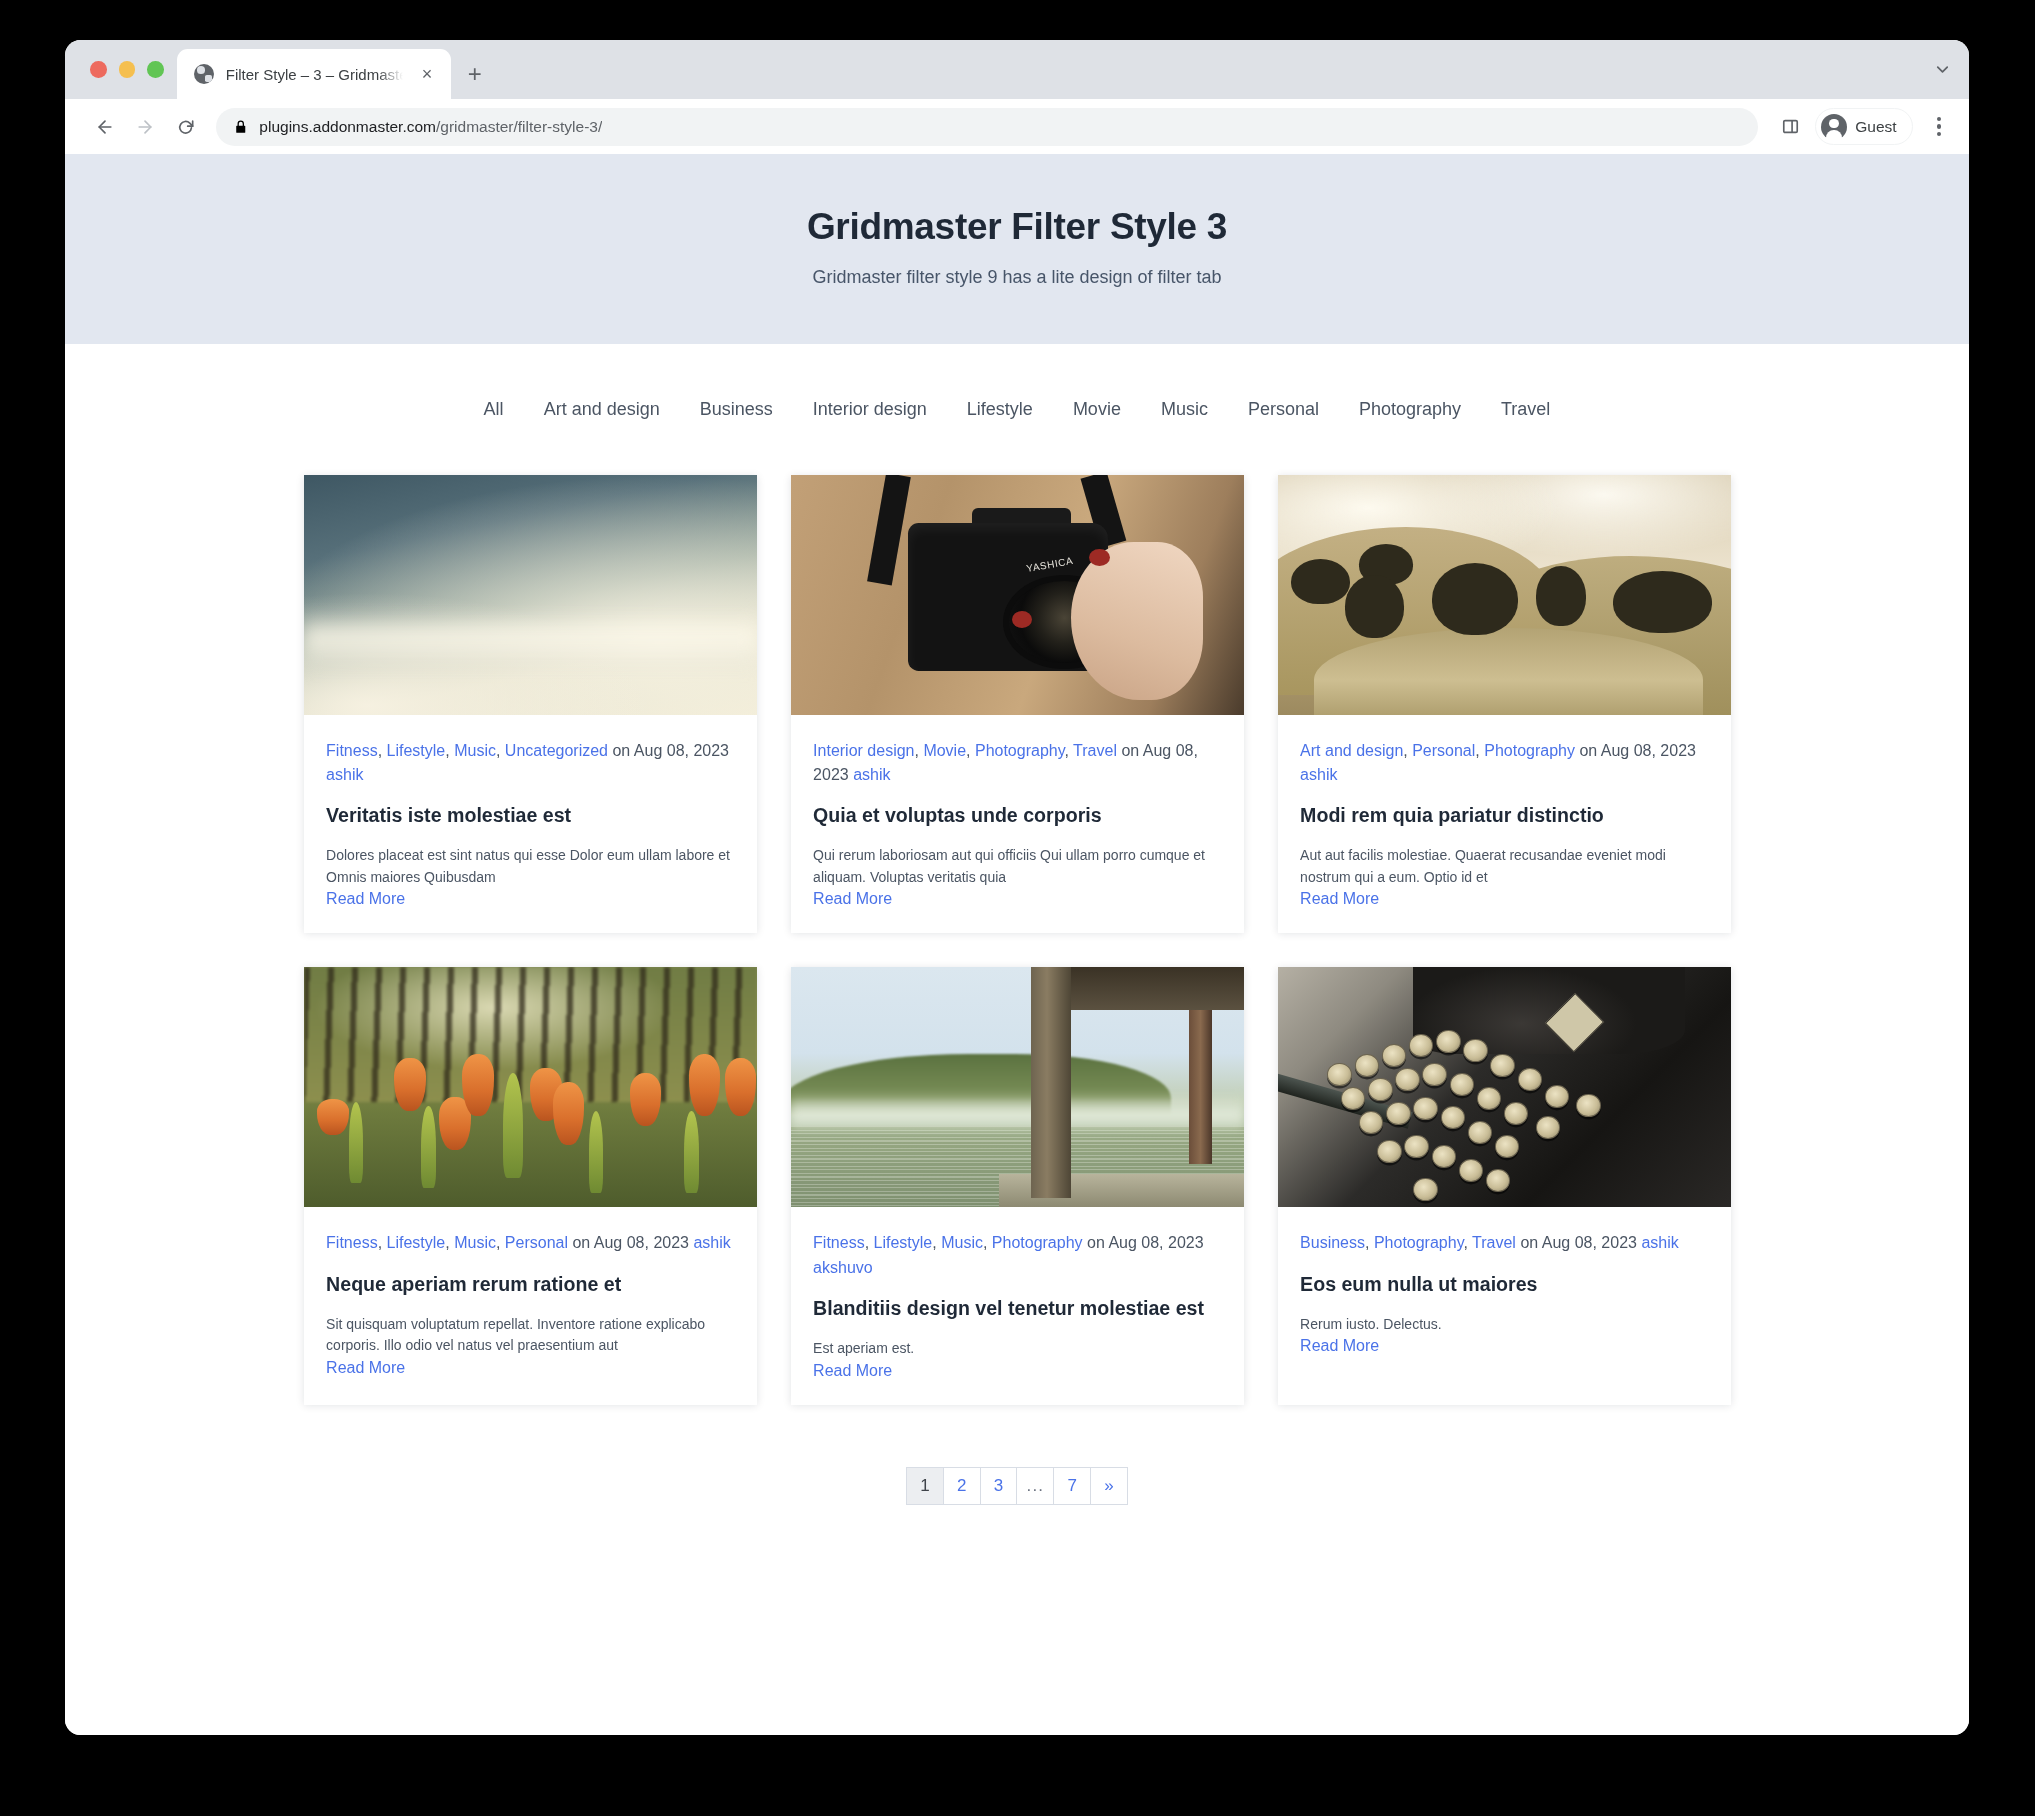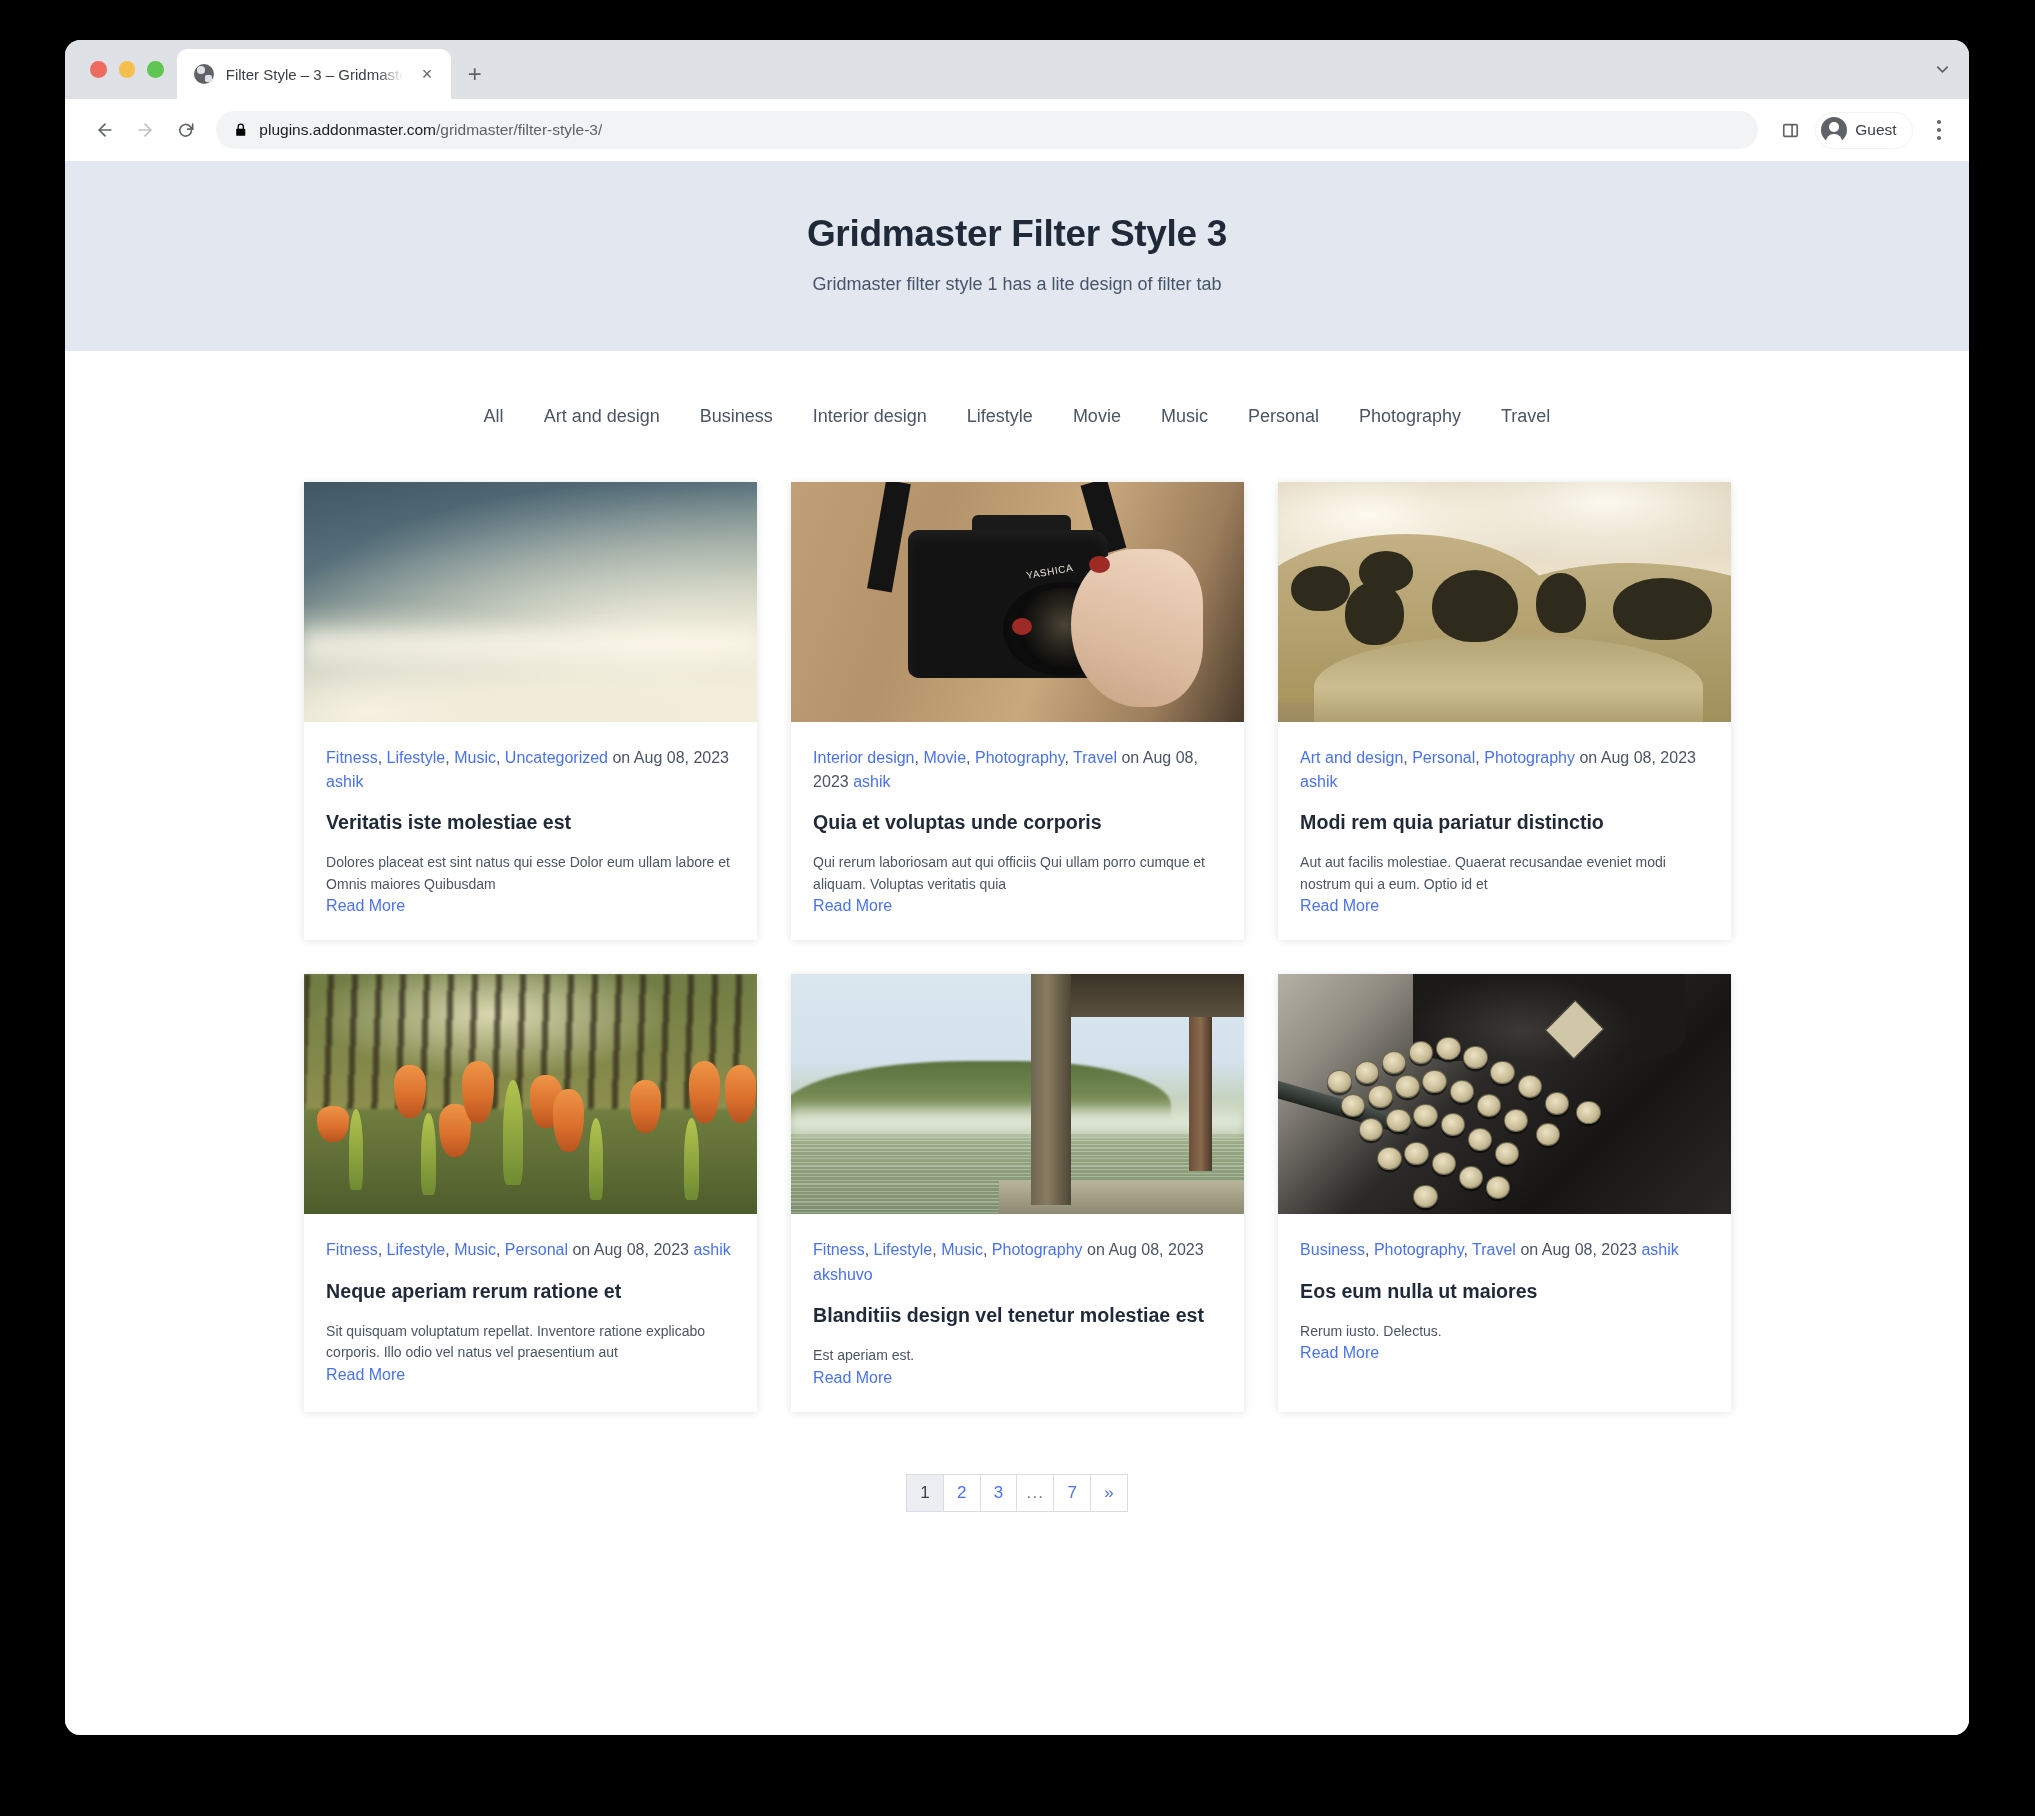--- a/index.html
+++ b/index.html
@@ -104,21 +104,21 @@
   .tabstrip-spacer { flex: 1 1 auto; }
   .tabstrip-chevron {
     width: 54px; height: 59px;
     display: flex; align-items: center; justify-content: center;
     color: #5f6368;
   }
   .tabstrip-chevron svg { width: 19px; height: 19px; }
 
   
   .toolbar {
-    height: 62px;
+    height: 55px;
     background: #ffffff;
     display: flex;
     align-items: center;
     padding: 0 14.3px 0 21.4px;
     gap: 3.6px;
   }
   .nav-btn {
     width: 37px; height: 37px;
     display: flex; align-items: center; justify-content: center;
     color: #5f6368;
@@ -560,21 +560,21 @@
         <i></i>
         <i></i>
         <i></i>
       </div>
   </div>
 
   <div class="viewport">
 
     <div class="page-hero">
       <div class="hero-title">Gridmaster Filter Style 3</div>
-      <div class="hero-sub">Gridmaster filter style 1 has a lite design of filter tab</div>
+      <div class="hero-sub">Gridmaster filter style 9 has a lite design of filter tab</div>
     </div>
 
     <div class="filter-bar">
       <div class="filter-item active">All</div>
       <div class="filter-item">Art and design</div>
       <div class="filter-item">Business</div>
       <div class="filter-item">Interior design</div>
       <div class="filter-item">Lifestyle</div>
       <div class="filter-item">Movie</div>
       <div class="filter-item">Music</div>

